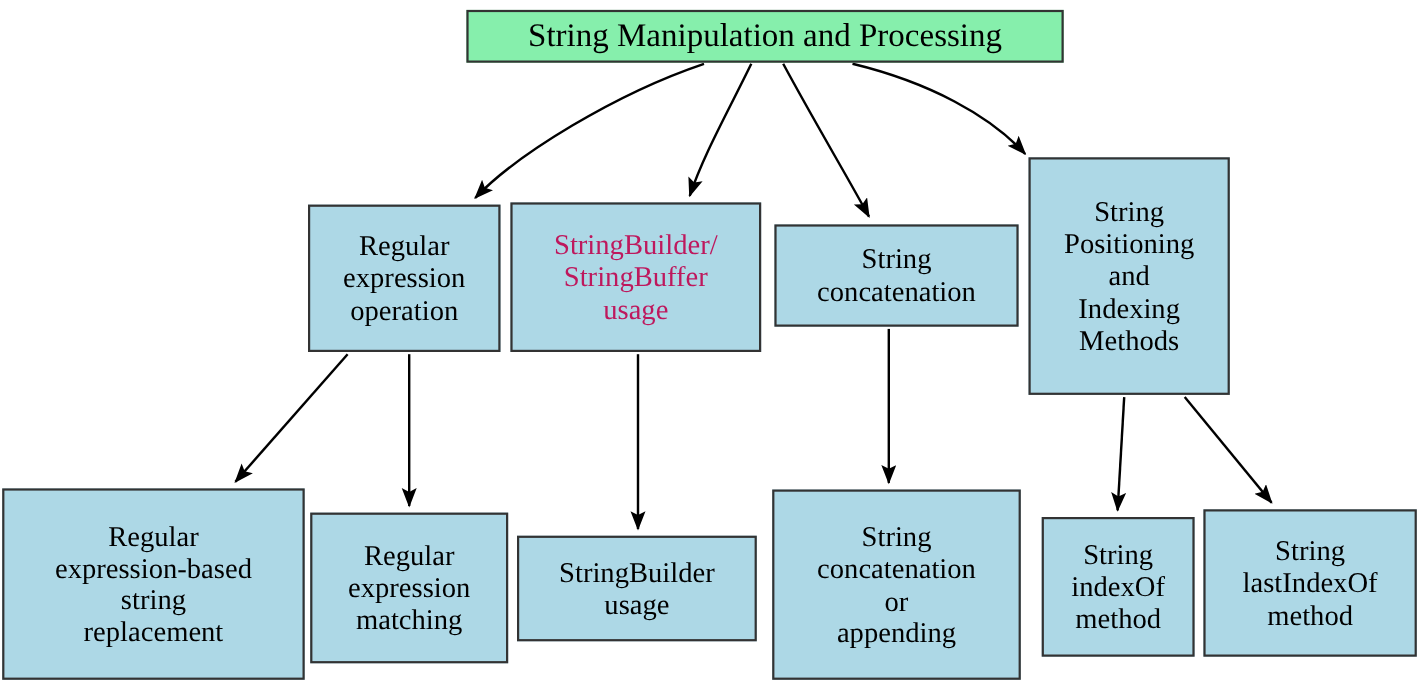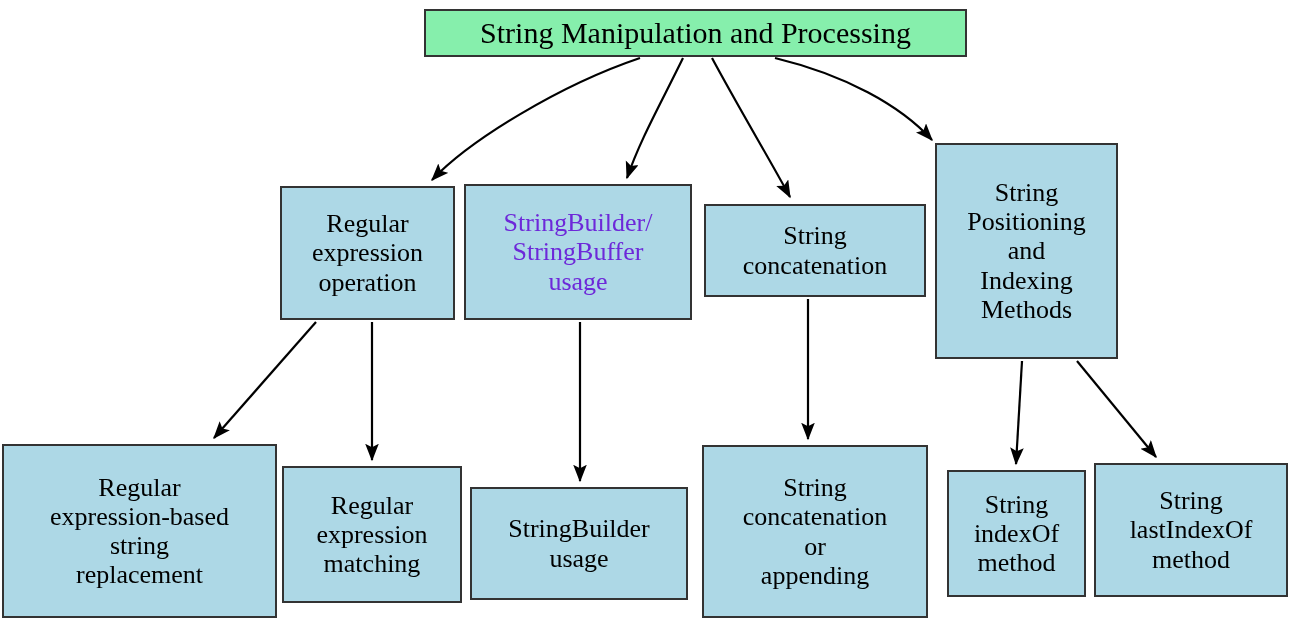--- a/index.html
+++ b/index.html
@@ -70,38 +70,38 @@
         <path d="M 1022,361 L 1016,464" fill="none" stroke="#000000" stroke-width="2.2" marker-end="url(#arrowhead)"></path>
         <path d="M 1077,361 L 1156,457" fill="none" stroke="#000000" stroke-width="2.2" marker-end="url(#arrowhead)"></path>
       </g>
   </svg>
 
   <div id="nodes-layer">
       <div class="node" style="left: 424px; top: 9px; width: 543px; height: 48px; font-size: 30px; background: #86efac; border-color: rgb(51, 51, 51); color: rgb(0, 0, 0);"><span class="node-label">String Manipulation and Processing</span></div>
       <div class="node" style="left: 280px; top: 186px; width: 175px; height: 134px; font-size: 26px; background: rgb(173, 216, 230); border-color: rgb(51, 51, 51); color: rgb(0, 0, 0);"><span class="node-label">Regular
 expression
 operation</span></div>
-      <div class="node" style="left: 464px; top: 184px; width: 228px; height: 136px; font-size: 26px; background: rgb(173, 216, 230); border-color: rgb(51, 51, 51); color: #6d28d9; justify-content: center;"><span class="node-label">StringBuilder/
+      <div class="node" style="left: 464px; top: 184px; width: 228px; height: 136px; font-size: 26px; background: rgb(173, 216, 230); border-color: rgb(51, 51, 51); color: #be185d; justify-content: center;"><span class="node-label">StringBuilder/
 StringBuffer
 usage</span></div>
       <div class="node" style="left: 704px; top: 204px; width: 222px; height: 93px; font-size: 26px; background: rgb(173, 216, 230); border-color: rgb(51, 51, 51); color: rgb(0, 0, 0);"><span class="node-label">String
 concatenation</span></div>
       <div class="node" style="left: 935px; top: 143px; width: 183px; height: 216px; font-size: 26px; background: rgb(173, 216, 230); border-color: rgb(51, 51, 51); color: rgb(0, 0, 0);"><span class="node-label">String
 Positioning
 and
 Indexing
 Methods</span></div>
       <div class="node" style="left: 2px; top: 444px; width: 275px; height: 174px; font-size: 26px; background: rgb(173, 216, 230); border-color: rgb(51, 51, 51); color: rgb(0, 0, 0);"><span class="node-label">Regular
 expression-based
 string
 replacement</span></div>
       <div class="node" style="left: 282px; top: 466px; width: 180px; height: 137px; font-size: 26px; background: rgb(173, 216, 230); border-color: rgb(51, 51, 51); color: rgb(0, 0, 0);"><span class="node-label">Regular
 expression
 matching</span></div>
-      <div class="node" style="left: 470px; top: 487px; width: 218px; height: 113px; font-size: 26px; background: rgb(173, 216, 230); border-color: rgb(51, 51, 51); color: rgb(0, 0, 0);"><span class="node-label">StringBuilder
+      <div class="node" style="left: 470px; top: 487px; width: 218px; height: 96px; font-size: 26px; background: rgb(173, 216, 230); border-color: rgb(51, 51, 51); color: rgb(0, 0, 0);"><span class="node-label">StringBuilder
 usage</span></div>
       <div class="node" style="left: 702px; top: 445px; width: 226px; height: 173px; font-size: 26px; background: rgb(173, 216, 230); border-color: rgb(51, 51, 51); color: rgb(0, 0, 0);"><span class="node-label">String
 concatenation
 or
 appending</span></div>
       <div class="node" style="left: 947px; top: 470px; width: 139px; height: 127px; font-size: 26px; background: rgb(173, 216, 230); border-color: rgb(51, 51, 51); color: rgb(0, 0, 0);"><span class="node-label">String
 indexOf
 method</span></div>
       <div class="node" style="left: 1094px; top: 463px; width: 194px; height: 134px; font-size: 26px; background: rgb(173, 216, 230); border-color: rgb(51, 51, 51); color: rgb(0, 0, 0);"><span class="node-label">String
 lastIndexOf

